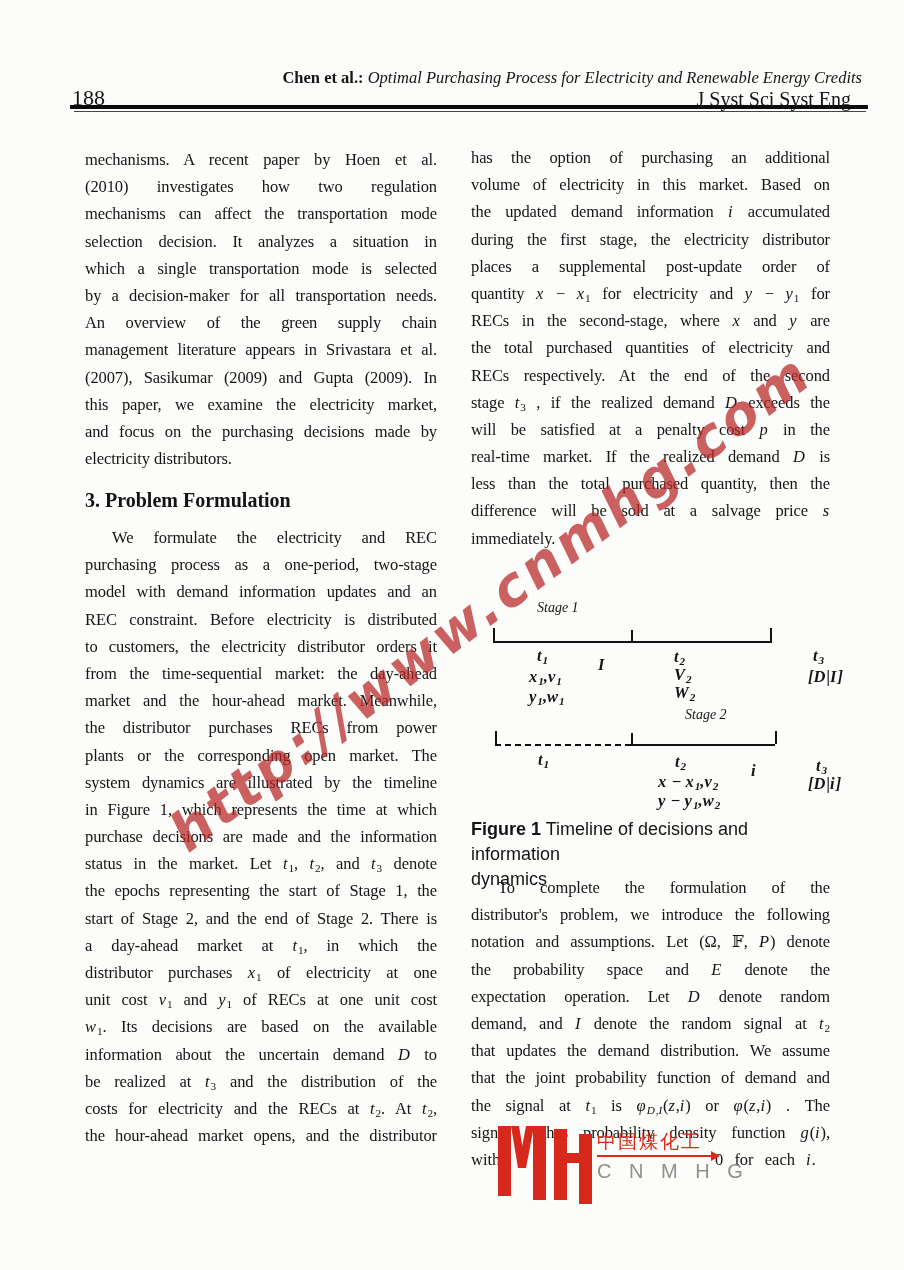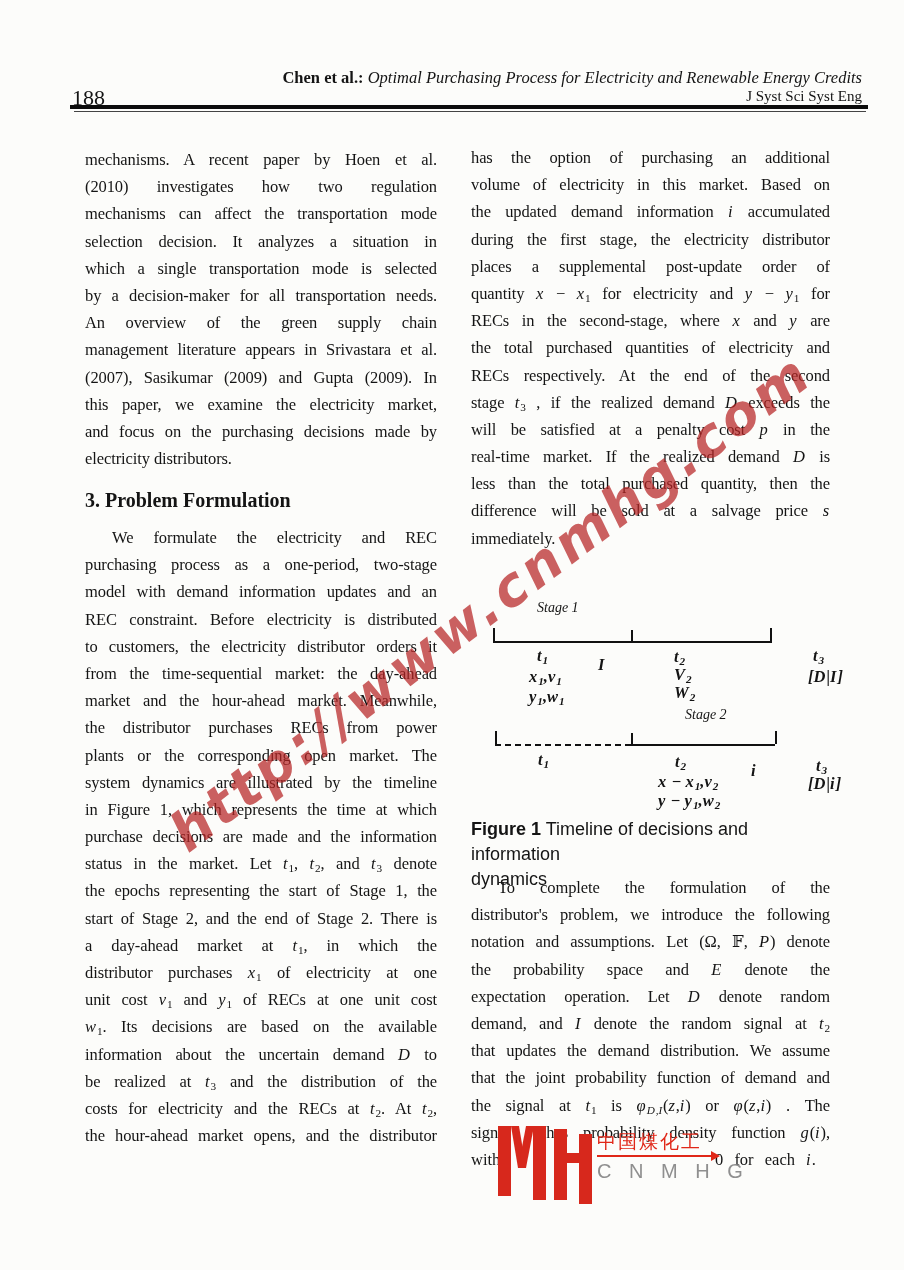--- a/index.html
+++ b/index.html
@@ -6,21 +6,21 @@
   .page{
     position:relative;width:904px;height:1270px;margin:0 auto;
     background:#fcfcfa;overflow:hidden;
     font-family:"Liberation Serif","DejaVu Serif",serif;color:#141414;
   }
   .abs{position:absolute;}
   
   .run-title{top:68px;right:42px;font-size:16.5px;white-space:nowrap;}
   .run-title .rt-bold{font-weight:bold;}
   .run-title .rt-ital{font-style:italic;}
-  .journal{top:88px;right:42px;font-size:15px;font-family:Liberation Serif, serif;}
+  .journal{top:88px;right:53px;font-size:20px;font-family:Liberation Serif, serif;}
   .pageno{top:85px;left:72px;font-size:22px;}
   .rule{top:105px;left:70px;width:798px;height:4px;background:#0c0c0c;}
   .rule2{top:111px;left:74px;width:792px;height:1px;background:#444;}
   
   .colblock{position:absolute;}
   .tl{height:27.2px;line-height:27.2px;font-size:16.5px;letter-spacing:-0.1px;
       text-align:justify;text-align-last:justify;white-space:nowrap;overflow:hidden;}
   .ll{text-align-last:left;}
   .indent .tl:first-child{padding-left:27px;}
   sub{font-size:68%;line-height:0;vertical-align:-0.28em;}

